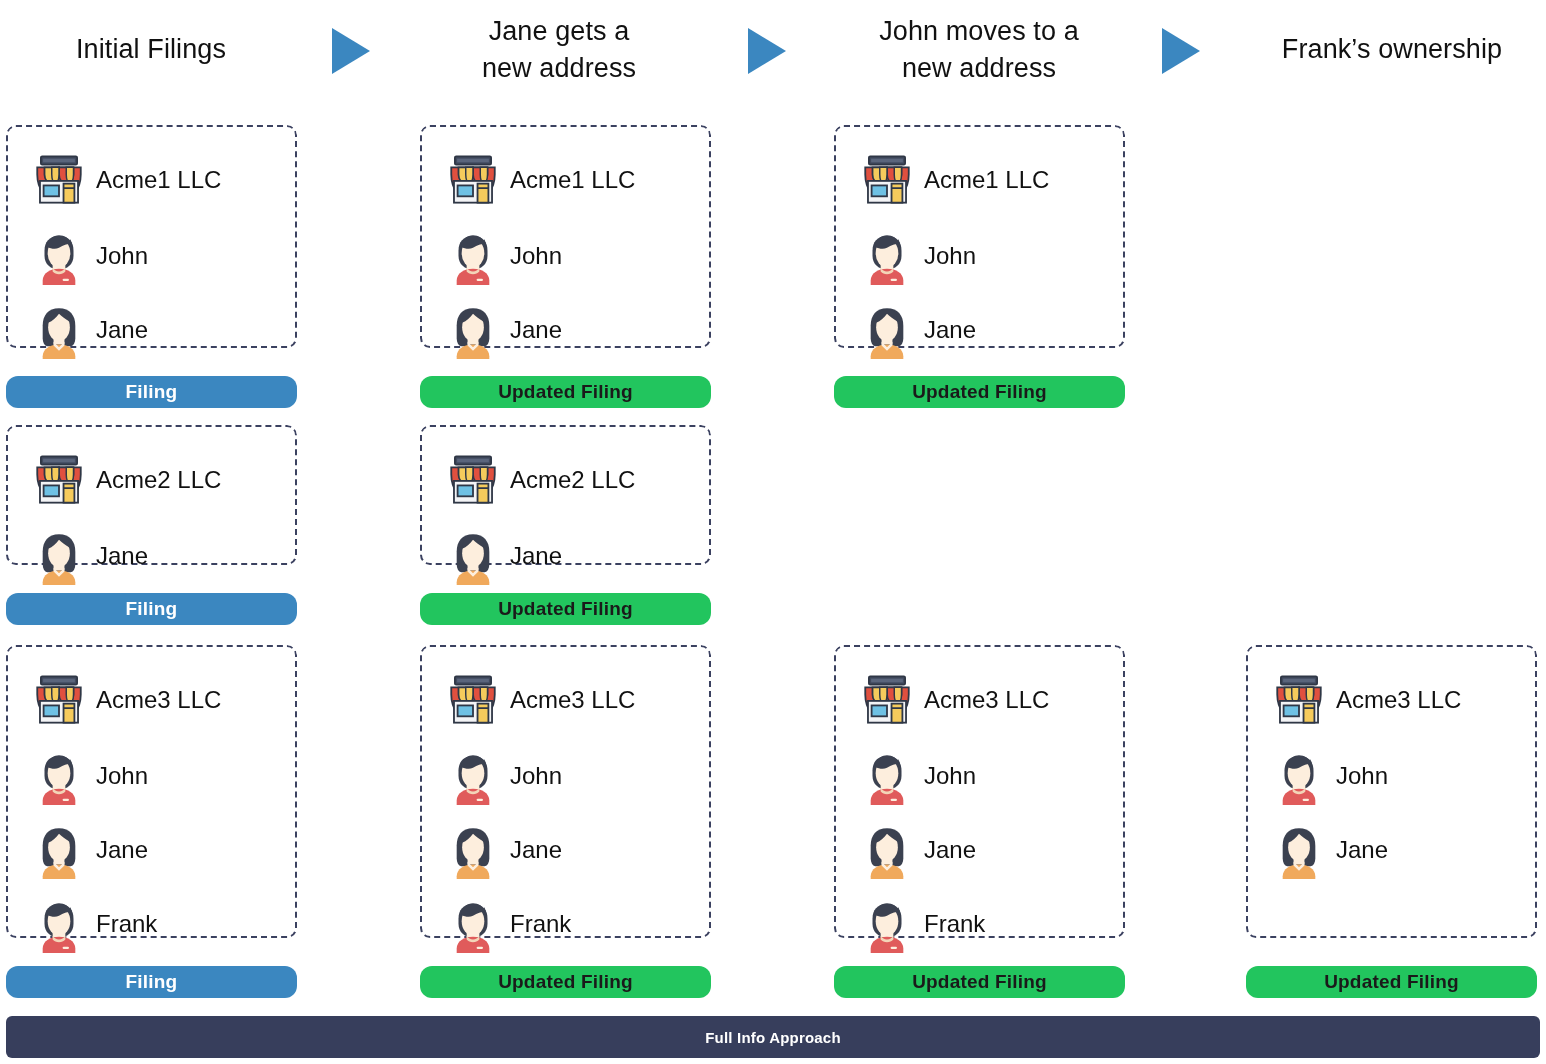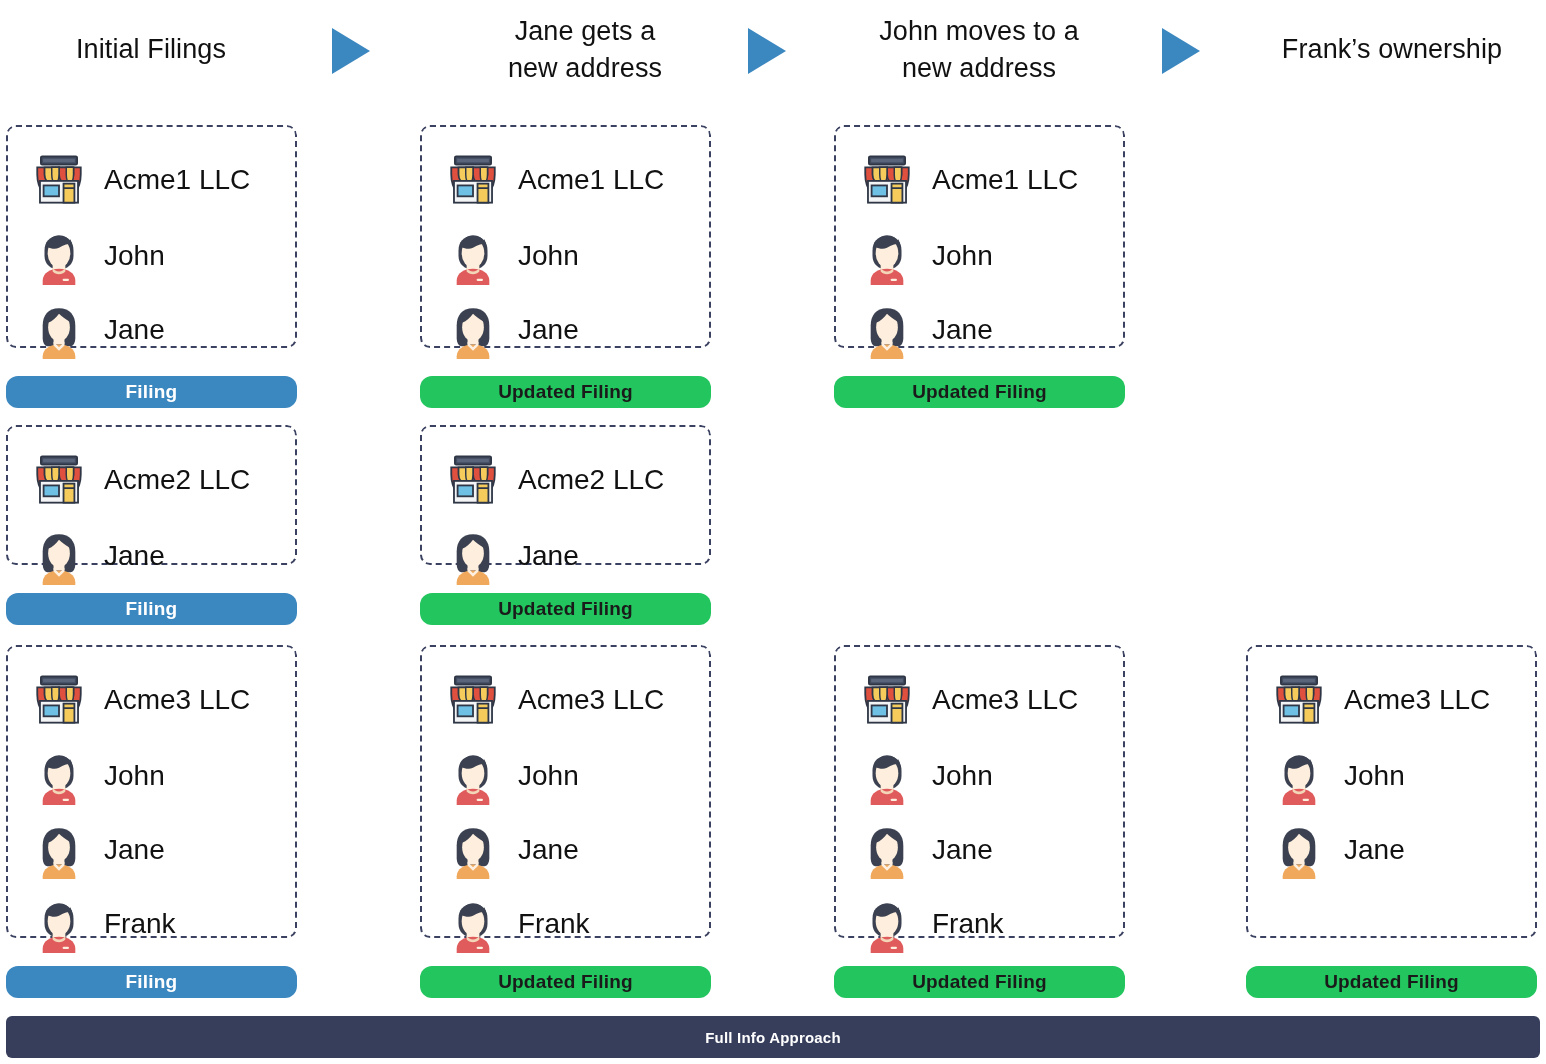--- a/index.html
+++ b/index.html
@@ -105,22 +105,22 @@
   }
   .row-entry.company { height: 78px; }
 
   .entry-icon {
     width: 58px;
     height: 58px;
     flex: 0 0 58px;
     position: relative;
   }
   .entry-label {
-    margin-left: 16px;
-    font-size: 28px;
+    margin-left: 8px;
+    font-size: 24px;
     color: #111111;
     white-space: nowrap;
   }
 
   
   .bottom-banner {
     position: absolute;
     left: 6px;
     bottom: 6px;
     width: 1534px;
@@ -142,21 +142,21 @@
 <body>
 
 <div class="board">
 
   <div class="header-row">
       <div class="col-title" style="left: -49px; width: 400px;">
         <div>
           <span>Initial Filings</span>
         </div>
       </div>
-      <div class="col-title" style="left: 385px; width: 400px;">
+      <div class="col-title" style="left: 359px; width: 400px;">
         <div>
           <span>Jane gets a</span>
           <span>new address</span>
         </div>
       </div>
       <div class="col-title" style="left: 779px; width: 400px;">
         <div>
           <span>John moves to a</span>
           <span>new address</span>
         </div>

